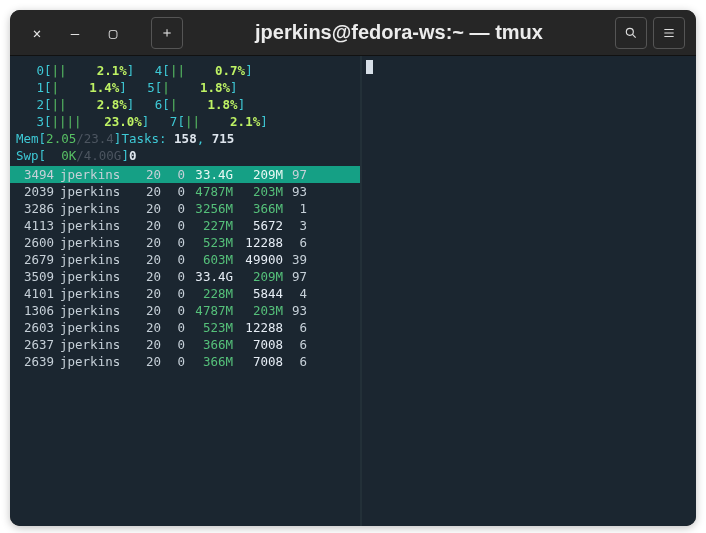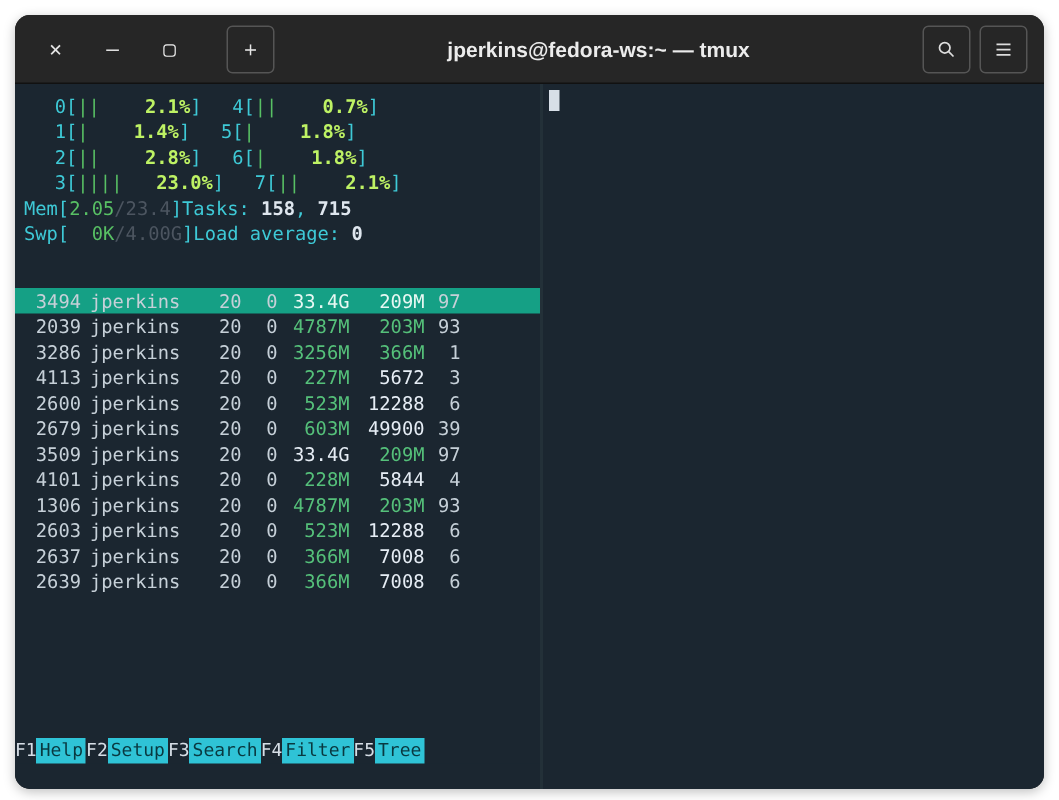--- a/index.html
+++ b/index.html
@@ -33,21 +33,21 @@
     border-radius: 4px;
     margin: 0 3px;
     font-size: 14px;
   }
   .tbtn.square { border:1px solid #555; }
   .title {
     flex: 1;
     text-align: center;
     color: #ececec;
     font-family: sans-serif;
-    font-size: 14px;
+    font-size: 20px;
     font-weight: 600;
   }
   .term {
     background: #1b2630;
     font-family: "DejaVu Sans Mono","Menlo","Consolas",monospace;
     font-size: 12.5px;
     line-height: 17px;
     color: #c8d0d8;
     display: flex;
     height: 470px;
@@ -80,21 +80,21 @@
   .header span, .row span { display:inline-block; overflow:hidden; }
   .c-pid  { width:46px; text-align:right; padding-right:2px;}
   .c-user { width:72px; padding-left:4px;}
   .c-pri  { width:33px; text-align:right;}
   .c-ni   { width:24px; text-align:right;}
   .c-virt { width:48px; text-align:right;}
   .c-res  { width:50px; text-align:right;}
   .c-extra{ width:24px; text-align:right;}
   .rows { }
   .row { display:flex; color:#d6dee6; }
-  .row.sel { background:#15a085; color:#e8f8f3;margin-top:26px;}
+  .row.sel { background:#15a085; color:#e8f8f3;}
   .row .g { color:#55c07a; }
   .row .w { color:#e6edf5; }
   .row .d { color:#c6d0d8; }
   .fkeys {
     position:absolute;
     bottom:17px; left:0; right:0;
     background:#1b2630;
     display:flex;
     font-size:12px;
   }
@@ -149,21 +149,21 @@
 
   <div class="term">
 
     <div class="pane-left">
       <div class="meters" id="meters">
           <div class="mrow"><span class="cpu-num">0</span><span class="cpulabel">[</span><span class="bar">||</span><span class="val">    2.1%</span><span class="cpulabel">]</span>   <span class="cpu-num">4</span><span class="cpulabel">[</span><span class="bar">||</span><span class="val">    0.7%</span><span class="cpulabel">]</span></div>
           <div class="mrow"><span class="cpu-num">1</span><span class="cpulabel">[</span><span class="bar">|</span><span class="val">    1.4%</span><span class="cpulabel">]</span>   <span class="cpu-num">5</span><span class="cpulabel">[</span><span class="bar">|</span><span class="val">    1.8%</span><span class="cpulabel">]</span></div>
           <div class="mrow"><span class="cpu-num">2</span><span class="cpulabel">[</span><span class="bar">||</span><span class="val">    2.8%</span><span class="cpulabel">]</span>   <span class="cpu-num">6</span><span class="cpulabel">[</span><span class="bar">|</span><span class="val">    1.8%</span><span class="cpulabel">]</span></div>
           <div class="mrow"><span class="cpu-num">3</span><span class="cpulabel">[</span><span class="bar">||||</span><span class="val">   23.0%</span><span class="cpulabel">]</span>   <span class="cpu-num">7</span><span class="cpulabel">[</span><span class="bar">||</span><span class="val">    2.1%</span><span class="cpulabel">]</span></div>
           <div class="mrow"><span class="cpulabel">Mem</span><span class="cpulabel">[</span><span class="mem-used">2.05</span><span class="mem-total">/23.4</span><span class="cpulabel">]</span>   <span class="tasks-lbl">Tasks: </span><span class="tasks-v">158</span><span class="cpulabel">, </span><span class="tasks-v">715</span></div>
-          <div class="mrow"><span class="cpulabel">Swp</span><span class="cpulabel">[</span><span class="mem-used">  0K</span><span class="mem-total">/4.00G</span><span class="cpulabel">]</span>   <span class="tasks-lbl">Load average: </span><span class="tasks-v">0</span></div>
+          <div class="mrow"><span class="cpulabel">Swp</span><span class="cpulabel">[</span><span class="mem-used">  0K</span><span class="mem-total">/4.00G</span><span class="cpulabel">]</span>   <span class="tasks-v">0</span></div>
         </div>
       <div class="rows" id="rows">
           <div class="row sel">
     <span class="c-pid d">3494</span>
     <span class="c-user d">jperkins</span>
     <span class="c-pri d">20</span>
     <span class="c-ni d">0</span>
     <span class="c-virt ">33.4G</span>
     <span class="c-res ">209M</span>
     <span class="c-extra d">97</span>
@@ -261,32 +261,20 @@
           <div class="row">
     <span class="c-pid d">2639</span>
     <span class="c-user d">jperkins</span>
     <span class="c-pri d">20</span>
     <span class="c-ni d">0</span>
     <span class="c-virt g">366M</span>
     <span class="c-res w">7008</span>
     <span class="c-extra d">6</span>
   </div>
         </div>
-      <div class="fkeys" id="fkeys">
-          <span class="fk">F1</span>
-          <span class="fkl">Help</span> 
-          <span class="fk">F2</span>
-          <span class="fkl">Setup</span> 
-          <span class="fk">F3</span>
-          <span class="fkl">Search</span> 
-          <span class="fk">F4</span>
-          <span class="fkl">Filter</span> 
-          <span class="fk">F5</span>
-          <span class="fkl">Tree</span>
-        </div>
     </div>
 
     <div class="pane-right">
       <span class="cursor"></span>
     </div>
 
   </div>
 </div>
 
 </body></html>

